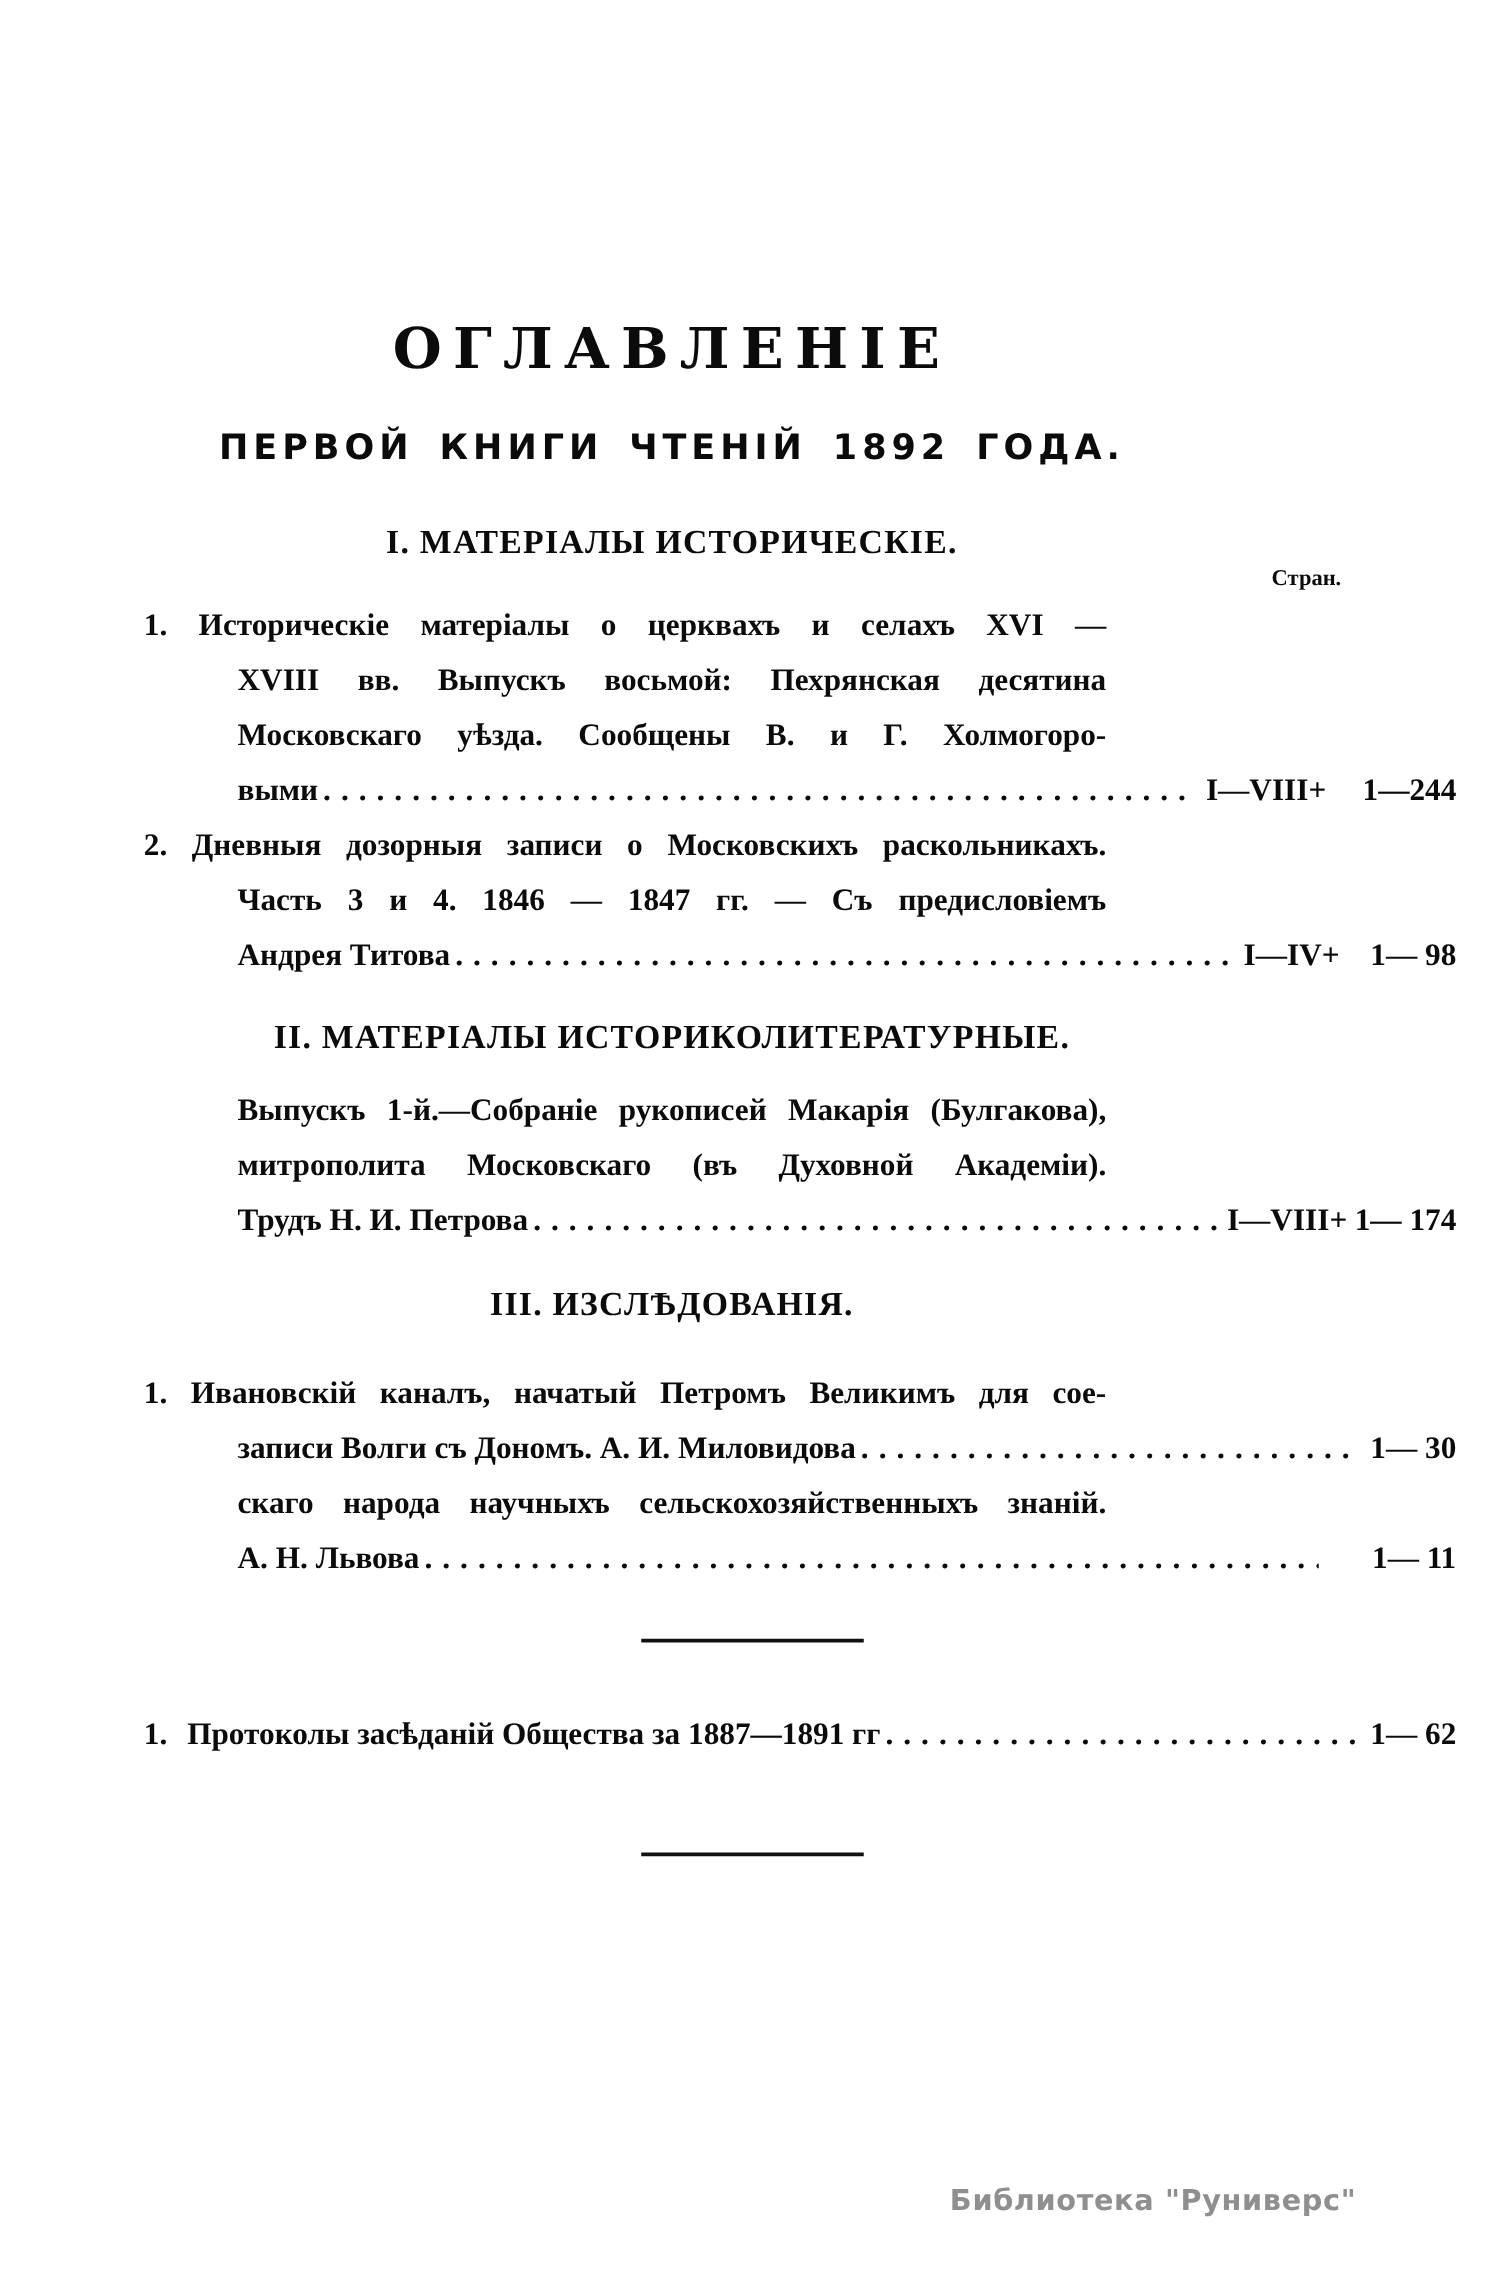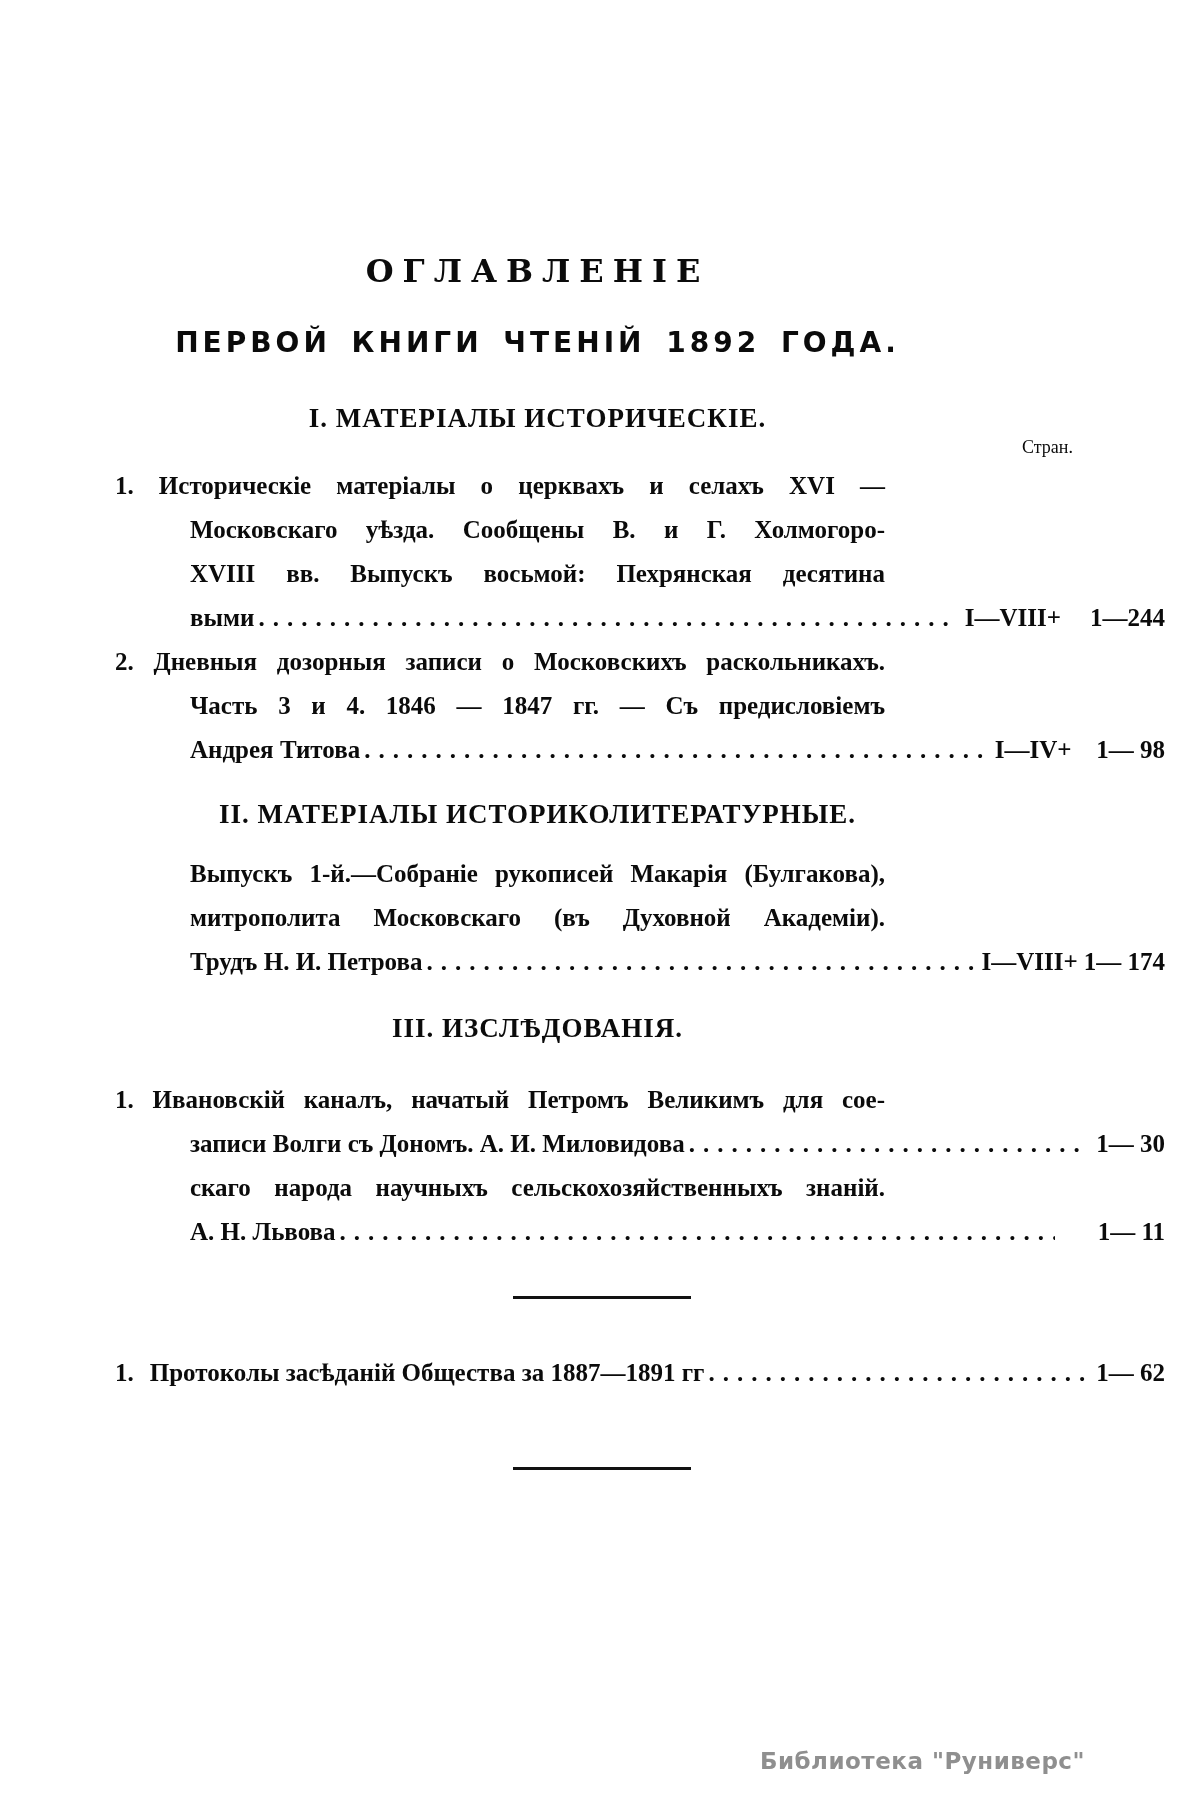--- a/index.html
+++ b/index.html
@@ -9,21 +9,21 @@
     position: relative;
     width: 1200px; height: 1817px;
     padding: 252px 0 0 115px;
     color: #0b0b0b;
     font-family: "Liberation Serif", "DejaVu Serif", serif;
   }
   .center-col { width: 845px; text-align: center; }
   .doc-title {
     font-family: "DejaVu Serif", serif;
     font-weight: bold;
-    font-size: 32px;
+    font-size: 45px;
     letter-spacing: 9px;
     white-space: nowrap;
   }
   .doc-subtitle {
     margin-top: 36px;
     font-family: "DejaVu Sans", sans-serif;
     font-weight: bold;
     font-size: 28px;
     letter-spacing: 4px;
     word-spacing: 7px;
@@ -37,21 +37,21 @@
     white-space: nowrap;
   }
   .heading-1 { margin-top: 44px; }
   .heading-2 { margin-top: 20px; margin-bottom: 16px; }
   .heading-3 { margin-top: 22px; margin-bottom: 28px; }
   .pages-label {
     width: 1050px;
     text-align: right;
     padding-right: 92px;
     font-size: 18px;
-    font-weight: normal;
+    font-weight: bold;
     margin-top: 3px;
     margin-bottom: 6px;
   }
   .entries {
     font-size: 25px;
     font-weight: bold;
     line-height: 44px;
   }
   .entry { width: 1050px; }
   .line {
@@ -111,22 +111,22 @@
   <div class="center-col doc-subtitle">ПЕРВОЙ КНИГИ ЧТЕНІЙ 1892 ГОДА.</div>
 
   <div class="center-col section-heading heading-1">I. МАТЕРІАЛЫ ИСТОРИЧЕСКІЕ.</div>
 
   <div class="pages-label">Стран.</div>
 
   <div class="entries">
 
     <div class="entry">
       <div class="line first"><span class="num">1.</span> <span>Историческіе матеріалы о церквахъ и селахъ XVI —</span></div>
+      <div class="line cont">XVIII вв. Выпускъ восьмой: Пехрянская десятина</div>
       <div class="line cont">Московскаго уѣзда. Сообщены В. и Г. Холмогоро-</div>
-      <div class="line cont">XVIII вв. Выпускъ восьмой: Пехрянская десятина</div>
       <div class="tail">
         <span class="tail-text">выми</span>
         <span class="leader">........................................................</span>
         <span class="roman">I—VIII+</span>
         <span class="arabic">1—244</span>
       </div>
     </div>
 
     <div class="entry">
       <div class="line first"><span class="num">2.</span> <span>Дневныя дозорныя записи о Московскихъ раскольникахъ.</span></div>

